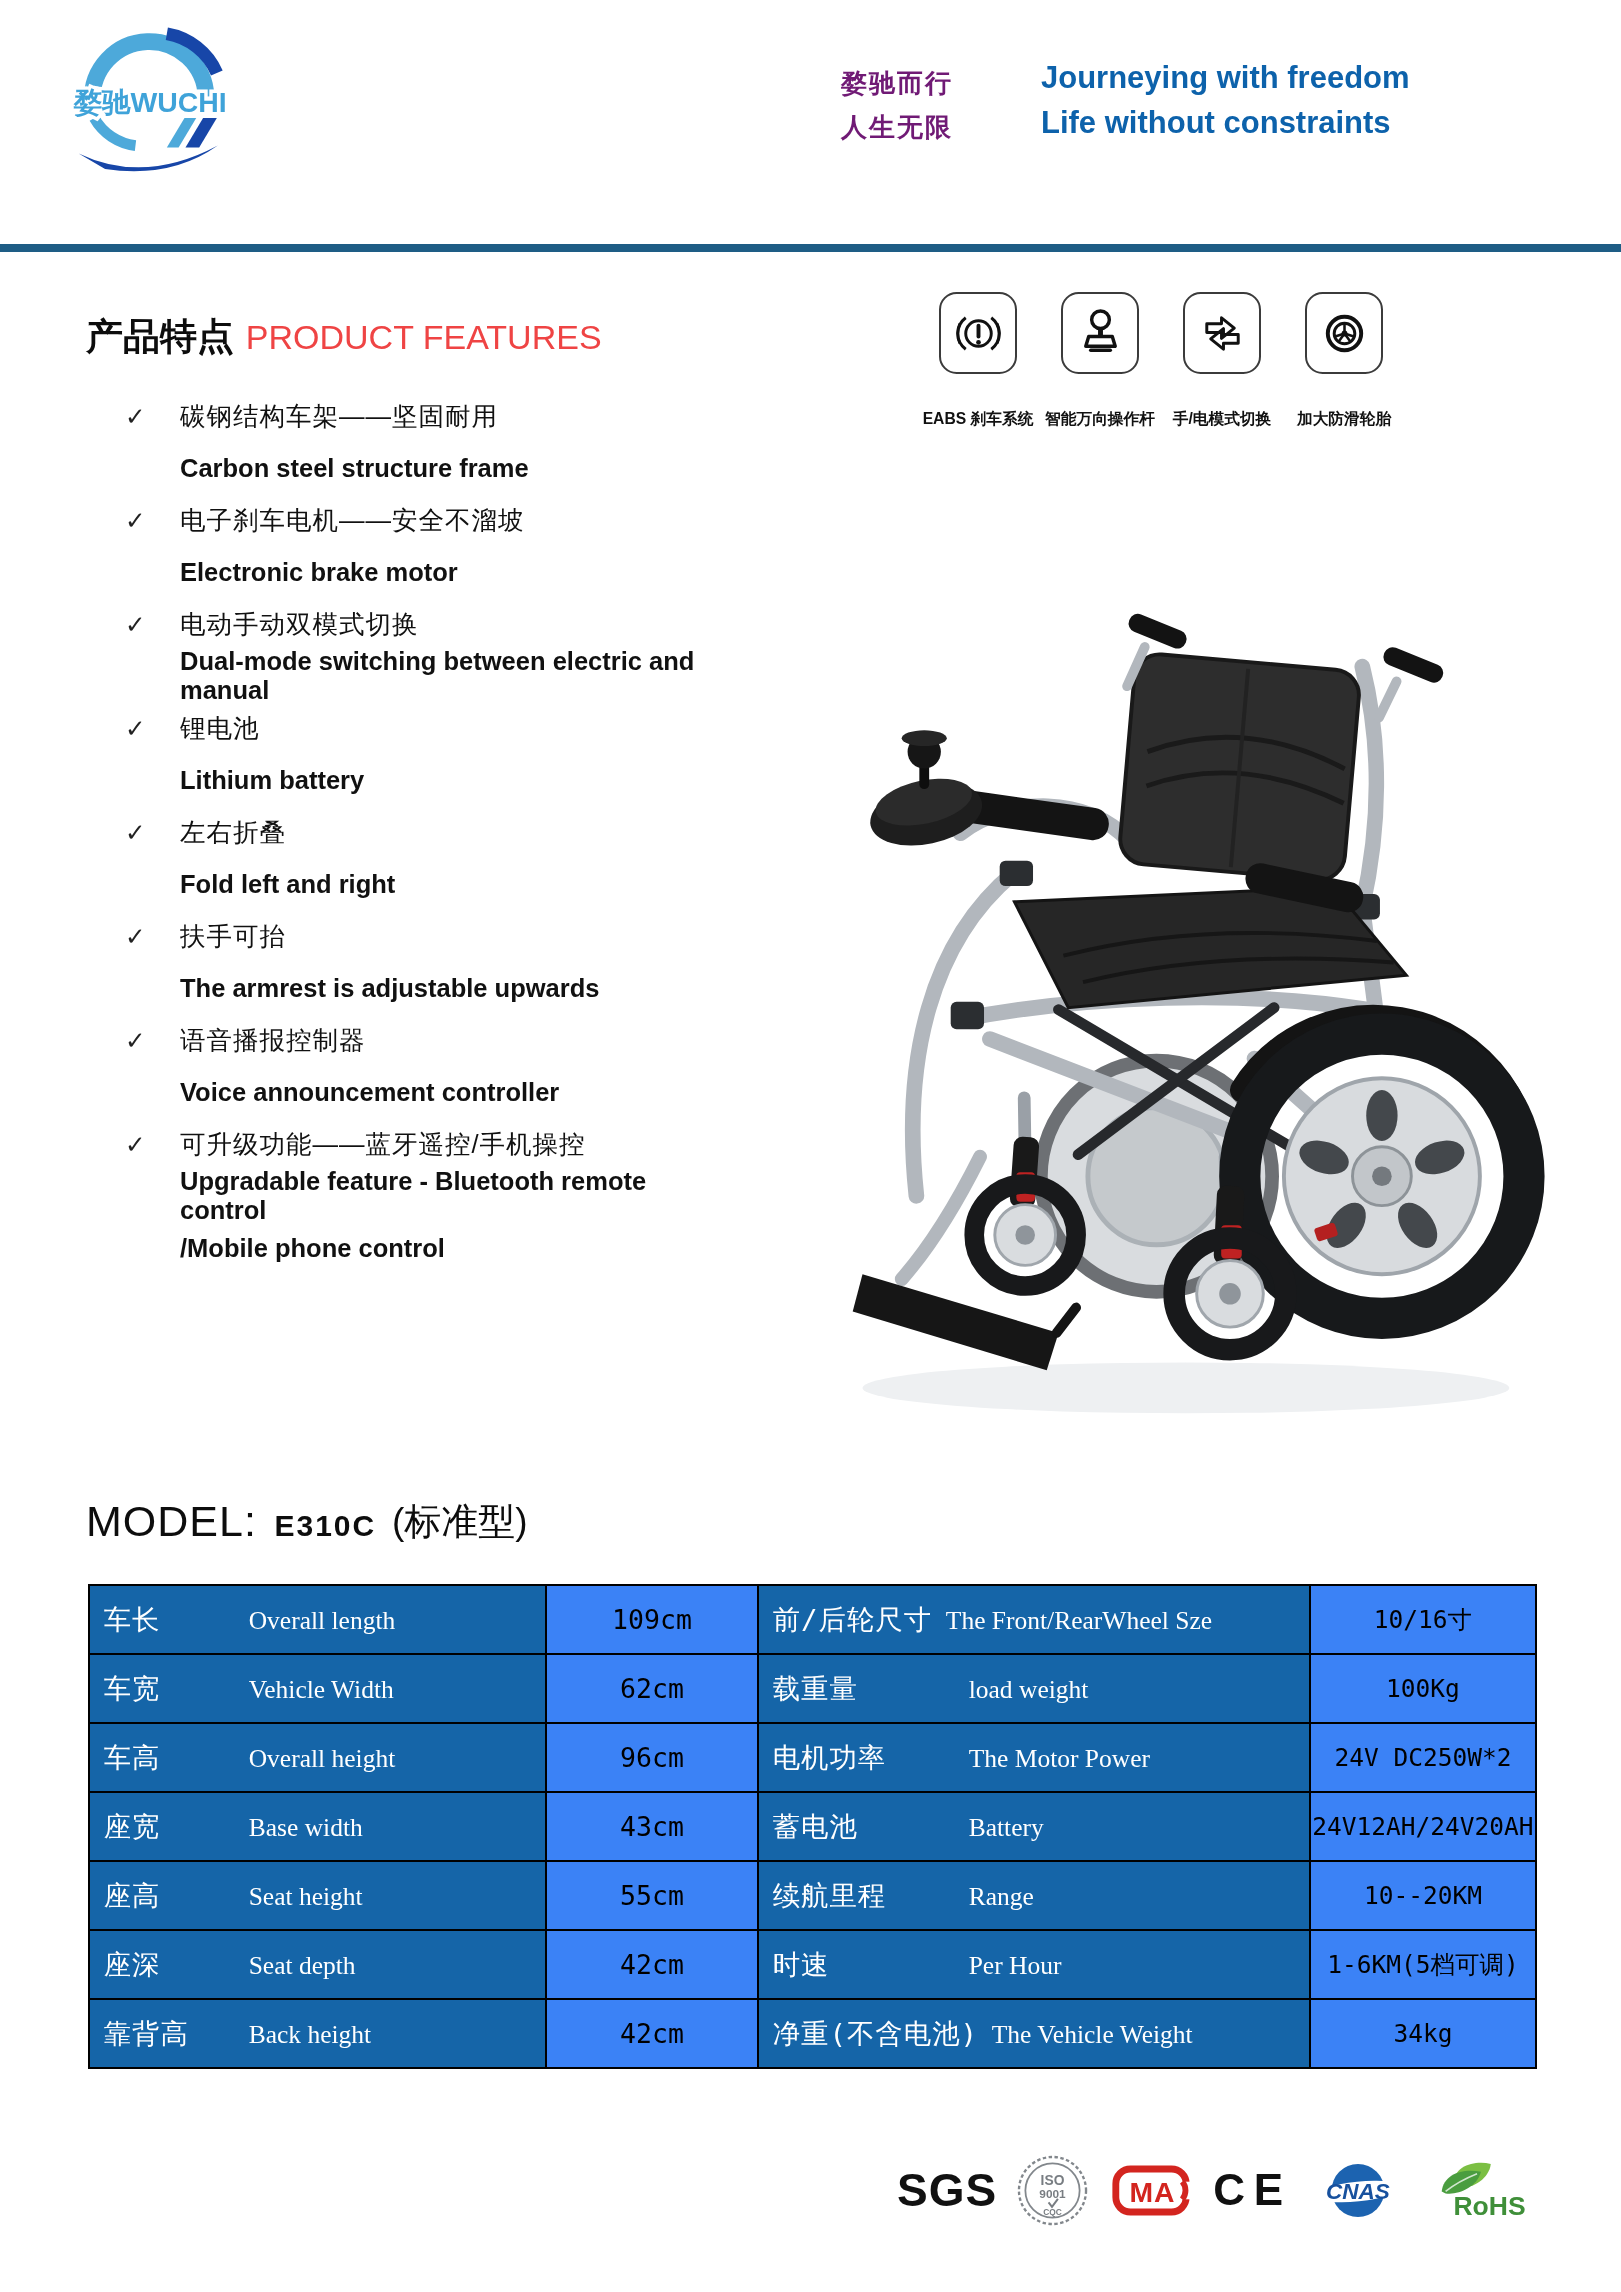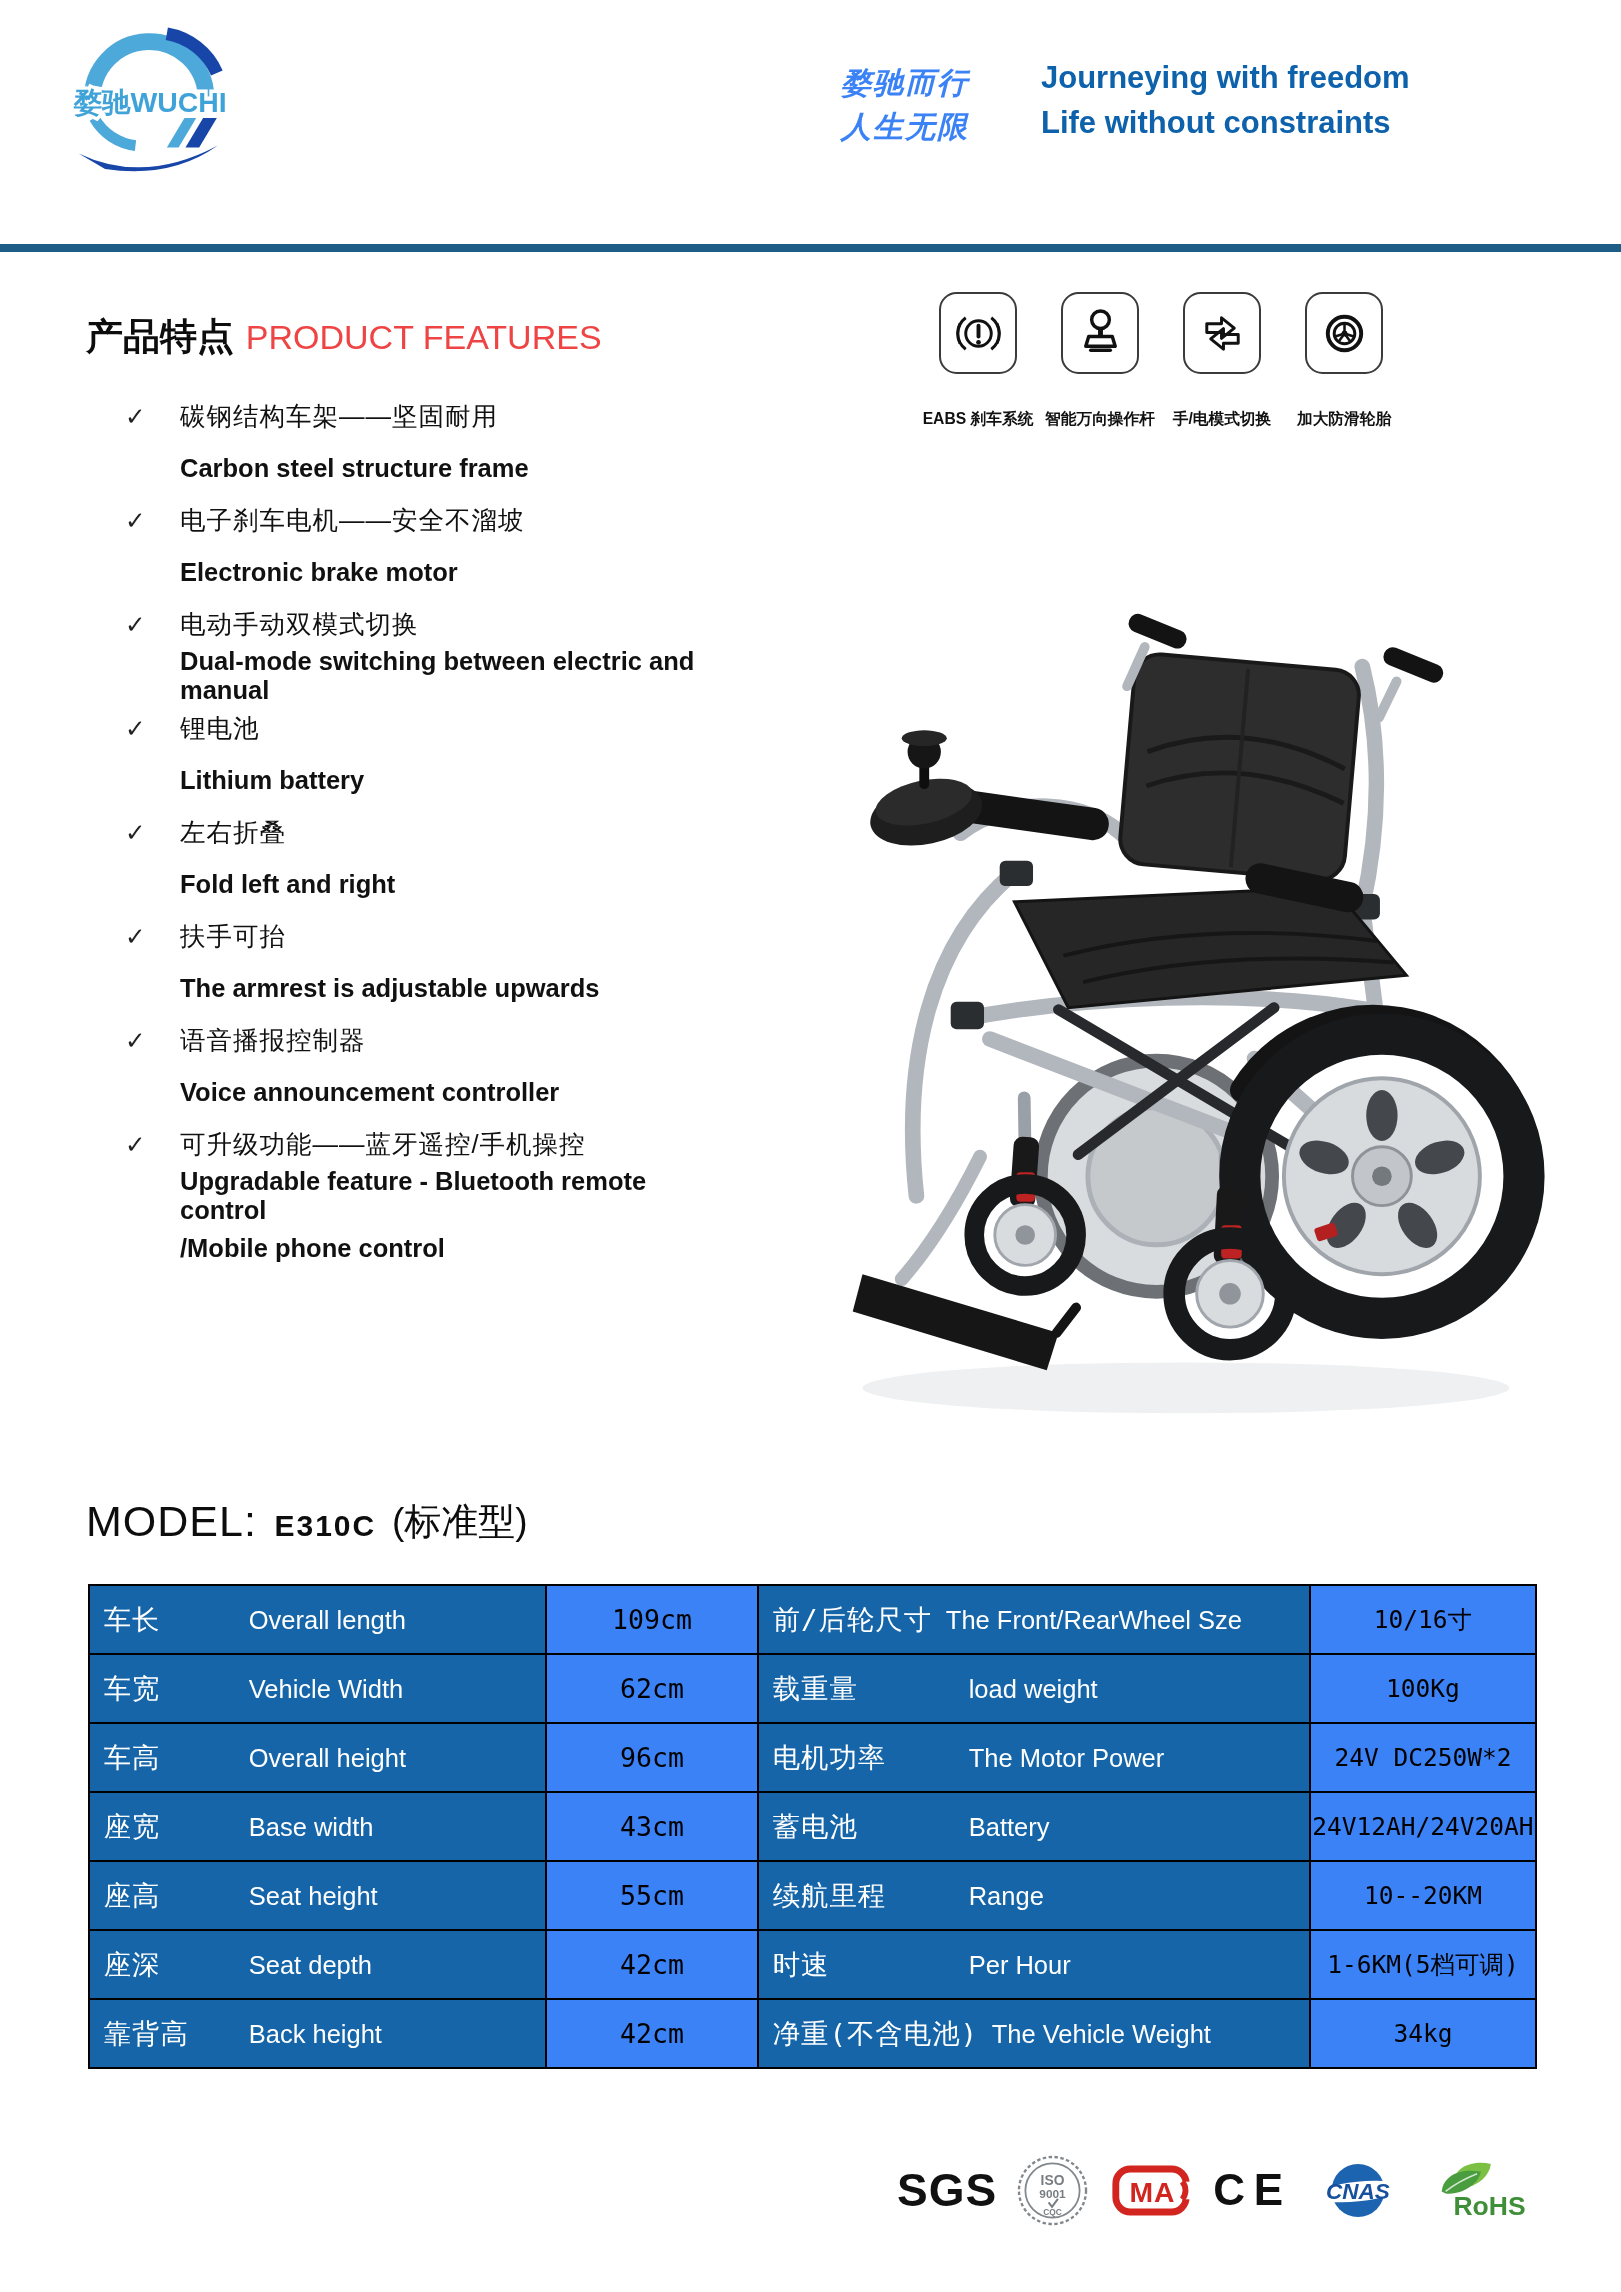--- a/index.html
+++ b/index.html
@@ -2,21 +2,21 @@
 <html><head>
 <meta charset="utf-8">
 <style>
   * { margin:0; padding:0; box-sizing:border-box; }
   html,body { background:#ffffff; }
   body { font-family:"Liberation Sans", sans-serif; }
   .page { position:relative; width:1621px; height:2293px; background:#fff; overflow:hidden; }
   .abs { position:absolute; }
 
   
-  .tagline-zh { left:841px; top:61px; color:#3b82f6; font-size:30px; font-weight:bold; line-height:44px; letter-spacing:2px;font-style:italic; }
+  .tagline-zh { left:841px; top:61px; color:#701a75; font-size:26px; font-weight:bold; line-height:44px; letter-spacing:2px; }
   .tagline-en { left:1041px; top:55px; color:#0d62ab; font-size:31px; font-weight:bold; line-height:45px; }
   .divider { left:0; top:244px; width:1621px; height:7.8px; background:#1e5d85; }
 
   
   .sec-title { left:86px; top:312px; white-space:nowrap; }
   .sec-title .zh { font-size:37px; font-weight:bold; color:#0d0d0d; }
   .sec-title .en { font-size:34px; color:#ef4444; margin-left:11.8px; }
   .feat-list { left:125px; top:390px; width:608px; }
   .feat-line { height:52px; display:flex; align-items:center; color:#111; }
   .feat-line .check { width:55px; font-size:24.5px; color:#222; }
@@ -35,21 +35,21 @@
   .model-line .lbl { font-size:43px; color:#0d0d0d; letter-spacing:1px; }
   .model-line .code { font-size:30px; font-weight:bold; color:#0d0d0d; margin-left:17.6px; letter-spacing:2px; }
   .model-line .variant { font-size:37px; color:#0d0d0d; margin-left:15.7px; position:relative; top:-2px; }
 
   
   .spec-wrap { left:88px; top:1584px; }
   table.spec { border-collapse:collapse; table-layout:fixed; width:1447px; }
   table.spec td { border:2.9px solid #000; height:69px; vertical-align:middle; overflow:hidden; white-space:nowrap; }
   td.lbl { background:#1565a8; color:#fff; padding-left:13.7px; }
   td.lbl .zh { font-size:27.4px; letter-spacing:1px; font-family:"DejaVu Sans Mono","Liberation Mono",monospace; }
-  td.lbl .en { font-size:25.5px; font-family:Liberation Sans, sans-serif; }
+  td.lbl .en { font-size:25.5px; font-family:Liberation Serif, serif; }
   .lw { display:inline-block; min-width:145px; }
   .rw { display:inline-block; min-width:196px; }
   .rw.auto { min-width:0; margin-right:13.7px; }
   td.val { background:#3b82f6; color:#000; text-align:center;
            font-family:"DejaVu Sans Mono","Liberation Mono",monospace; font-size:26.5px; }
   td.val.rval { font-size:24.5px; }
 
   
   .cert-row { left:897px; top:2145px; width:637px; height:90px; display:flex; align-items:center; justify-content:space-between; }
   .sgs { font-size:46px; font-weight:bold; color:#111; letter-spacing:1px; }

